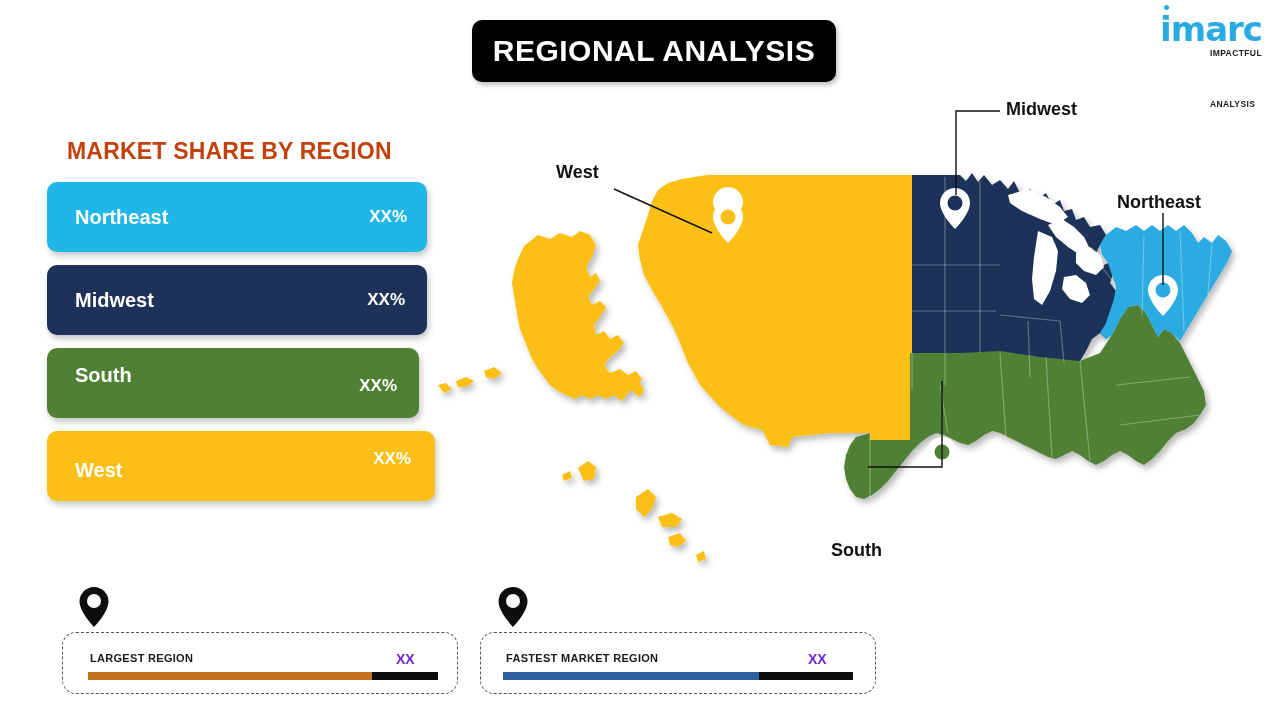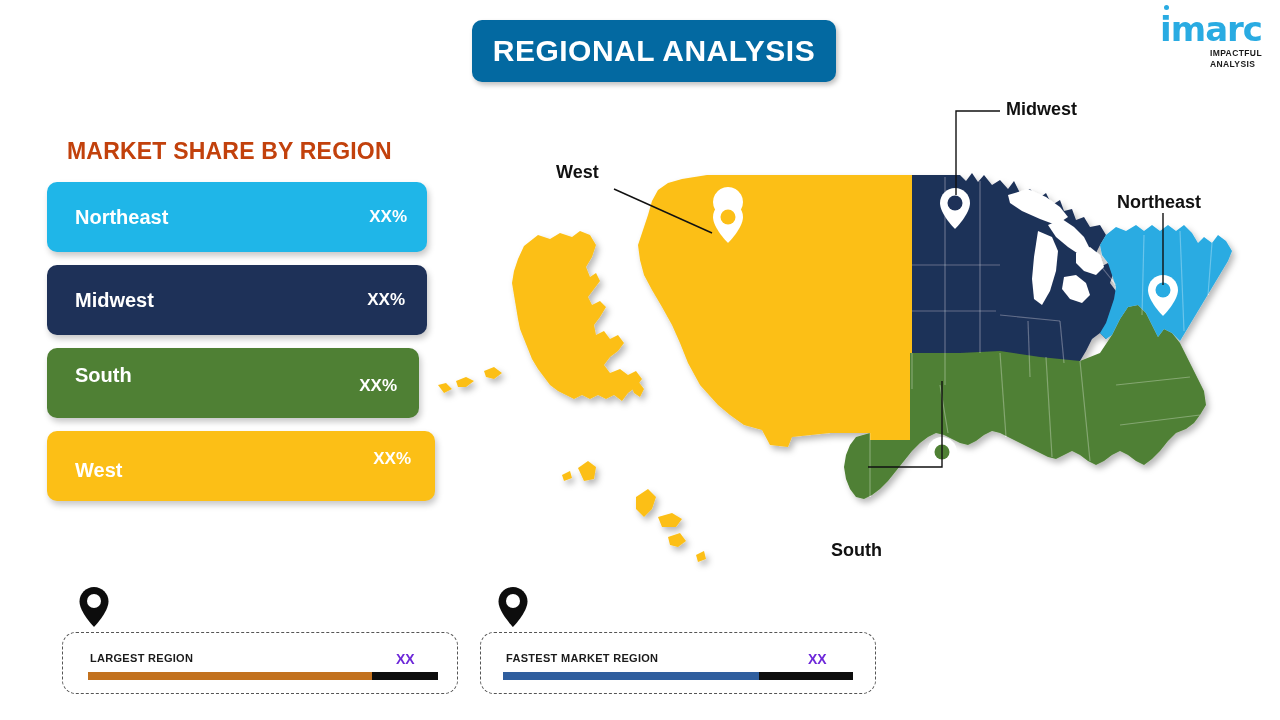--- a/index.html
+++ b/index.html
@@ -7,21 +7,21 @@
   body {
     background:#ffffff;
     font-family:"Liberation Sans", sans-serif;
     position:relative;
   }
 
   
   #title-banner{
     position:absolute; left:472px; top:20px;
     width:364px; height:62px;
-    background:#0369a1;
+    background:#000000;
     border-radius:10px;
     display:flex; align-items:center; justify-content:center;
     box-shadow:2px 3px 5px rgba(0,0,0,0.25);
   }
   #title-banner .txt{
     color:#ffffff; font-size:30px; font-weight:bold;
     letter-spacing:.5px; line-height:1;
   }
 
   
@@ -37,20 +37,21 @@
   #logo .dot{
     position:absolute; left:4px; top:-9px;
     width:5px; height:5px; border-radius:50%; background:#29ABE2;
   }
   #logo .divider{
     width:2px; height:28px; background:#1a1a1a; margin:0 7px 3px 5px;
   }
   #logo .tag{
     display:flex; flex-direction:column; justify-content:flex-end;
     margin-bottom:3px;
+    gap:40px;
   }
   #logo .tag span{
     font-size:8.5px; font-weight:bold; color:#1a1a1a;
     letter-spacing:.4px; line-height:1.35;
   }
 
   
   #panel-heading{
     position:absolute; left:67px; top:138px;
     font-size:23px; font-weight:bold; color:#c2410c; letter-spacing:.2px;

